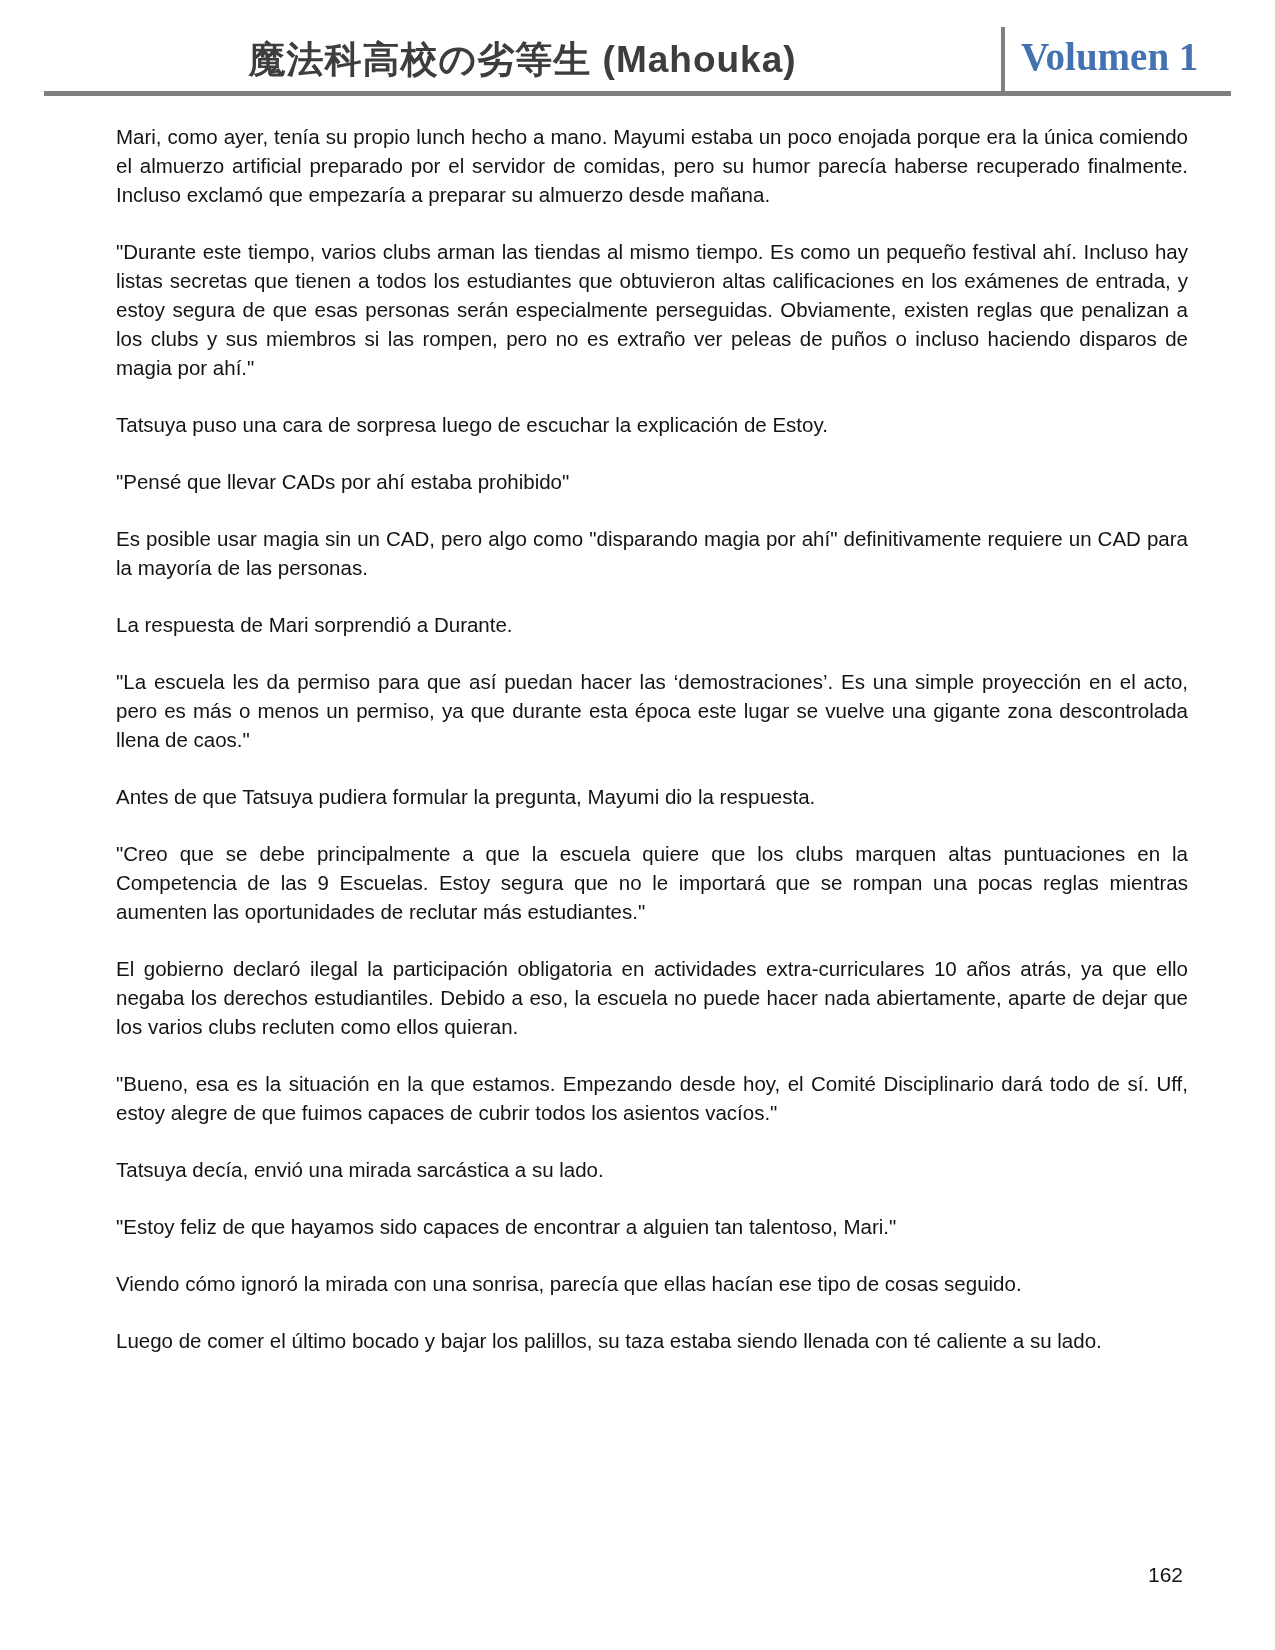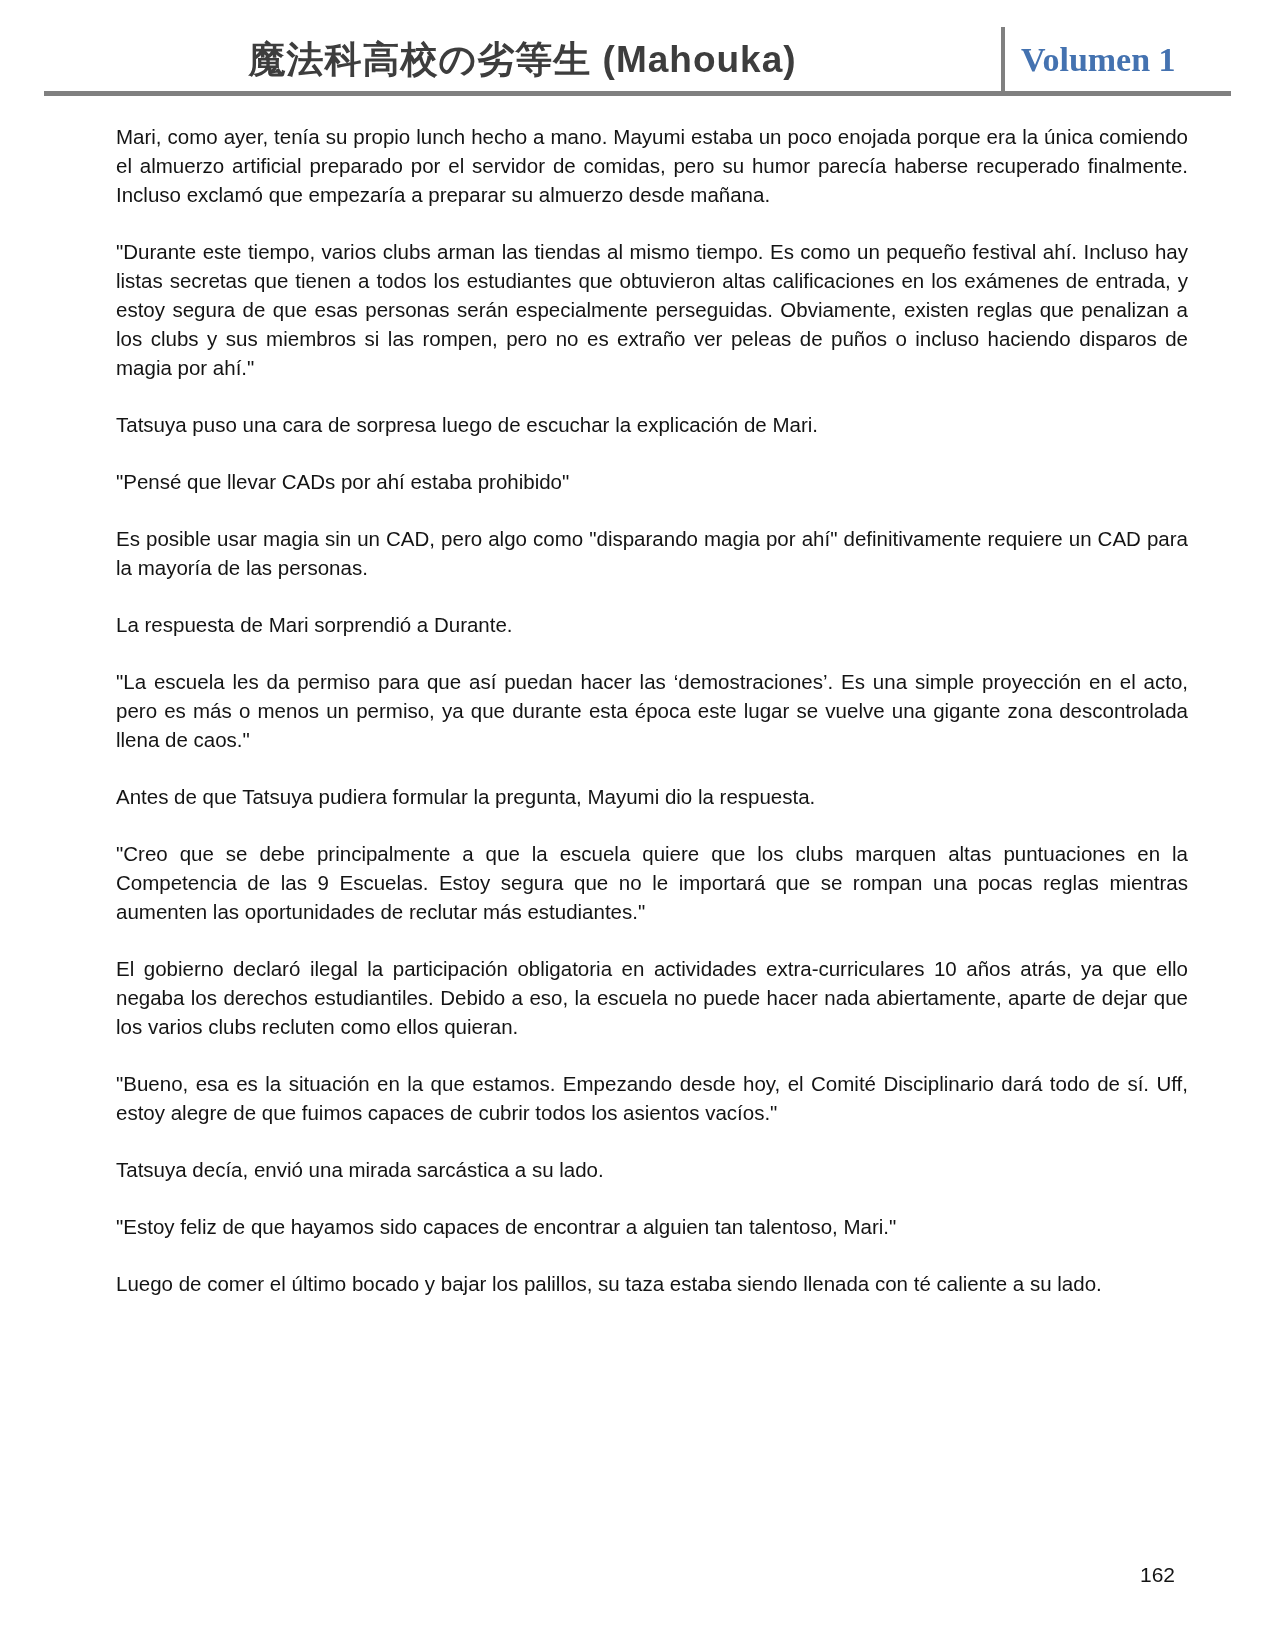--- a/index.html
+++ b/index.html
@@ -43,21 +43,21 @@
     background: #808080;
   }
   .header-right {
     width: 210px;
     padding-left: 16px;
     padding-bottom: 12px;
   }
   .volume-label {
     font-family: "Liberation Serif", serif;
     font-weight: bold;
-    font-size: 34px;
+    font-size: 39px;
     color: #4472b0;
     white-space: nowrap;
   }
   
   .page-body {
     margin: 26px 87px 0 116px;
   }
   .page-body p {
     margin: 0 0 28px 0;
     font-size: 20.5px;
@@ -66,21 +66,21 @@
     text-align: justify;
     text-justify: inter-word;
   }
   .page-body p em {
     font-style: italic;
   }
   
   .page-footer {
     position: absolute;
     top: 1563px;
-    right: 100px;
+    right: 92px;
     font-size: 21px;
     color: #141414;
   }
 </style>
 </head>
 <body>
 
 <div class="page">
 
   <header class="page-header" style="border-bottom-color: rgb(128, 128, 128);">
@@ -90,31 +90,32 @@
     <div class="header-divider" style="background: rgb(128, 128, 128);"></div>
     <div class="header-right">
       <span class="volume-label" style="color: rgb(68, 114, 176);">Volumen 1</span>
     </div>
   </header>
 
   <main class="page-body">
     <div>
         <p>Mari, como ayer, tenía su propio lunch hecho a mano. Mayumi estaba un poco enojada porque era la única comiendo el almuerzo artificial preparado por el servidor de comidas, pero su humor parecía haberse recuperado finalmente. Incluso exclamó que empezaría a preparar su almuerzo desde mañana.</p>
         <p>"Durante este tiempo, varios clubs arman las tiendas al mismo tiempo. Es como un pequeño festival ahí. Incluso hay listas secretas que tienen a todos los estudiantes que obtuvieron altas calificaciones en los exámenes de entrada, y estoy segura de que esas personas serán especialmente perseguidas. Obviamente, existen reglas que penalizan a los clubs y sus miembros si las rompen, pero no es extraño ver peleas de puños o incluso haciendo disparos de magia por ahí."</p>
-        <p>Tatsuya puso una cara de sorpresa luego de escuchar la explicación de Mari.</p>
+        <p>Tatsuya puso una cara de sorpresa luego de escuchar la explicación de Estoy.</p>
         <p>"Pensé que llevar CADs por ahí estaba prohibido"</p>
         <p>Es posible usar magia sin un CAD, pero algo como "disparando magia por ahí" definitivamente requiere un CAD para la mayoría de las personas.</p>
         <p>La respuesta de Mari sorprendió a Durante.</p>
         <p>"La escuela les da permiso para que así puedan hacer las ‘demostraciones’. Es una simple proyección en el acto, pero es más o menos un permiso, ya que durante esta época este lugar se vuelve una gigante zona descontrolada llena de caos."</p>
         <p>Antes de que Tatsuya pudiera formular la pregunta, Mayumi dio la respuesta.</p>
         <p>"Creo que se debe principalmente a que la escuela quiere que los clubs marquen altas puntuaciones en la Competencia de las 9 Escuelas. Estoy segura que no le importará que se rompan una pocas reglas mientras aumenten las oportunidades de reclutar más estudiantes."</p>
         <p>El gobierno declaró ilegal la participación obligatoria en actividades extra-curriculares 10 años atrás, ya que ello negaba los derechos estudiantiles. Debido a eso, la escuela no puede hacer nada abiertamente, aparte de dejar que los varios clubs recluten como ellos quieran.</p>
         <p>"Bueno, esa es la situación en la que estamos. Empezando desde hoy, el Comité Disciplinario dará todo de sí. Uff, estoy alegre de que fuimos capaces de cubrir todos los asientos vacíos."</p>
         <p>Tatsuya decía, envió una mirada sarcástica a su lado.</p>
         <p>"Estoy feliz de que hayamos sido capaces de encontrar a alguien tan talentoso, Mari."</p>
+        <p>Viendo cómo ignoró la mirada con una sonrisa, parecía que ellas hacían ese tipo de cosas seguido.</p>
         <p>Luego de comer el último bocado y bajar los palillos, su taza estaba siendo llenada con té caliente a su lado.</p>
       </div>
   </main>
 
   <footer class="page-footer">
     <span>162</span>
   </footer>
 
 </div>
 

